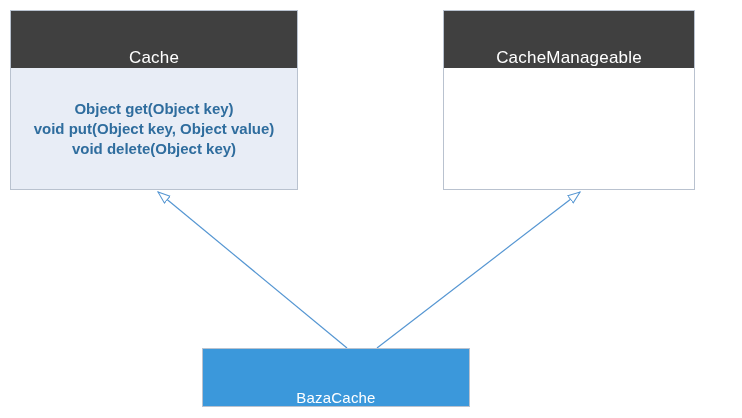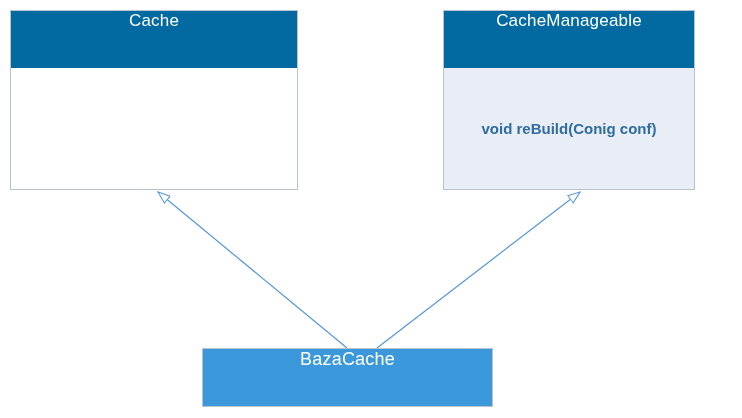--- a/index.html
+++ b/index.html
@@ -36,26 +36,26 @@
     width: 288px;
     height: 180px;
   }
   .uml-class-cachemanageable {
     left: 443px;
     top: 10px;
     width: 252px;
     height: 180px;
   }
   .uml-header {
-    background: #0369a1;
+    background: #404040;
     color: #ffffff;
     height: 57px;
     flex: 0 0 57px;
     display: flex;
-    align-items: flex-start;
+    align-items: flex-end;
     justify-content: center;
     font-size: 17px;
     letter-spacing: 0.2px;
   }
   .uml-body {
     background: #e8edf6;
     flex: 1 1 auto;
     display: flex;
     flex-direction: column;
     align-items: center;
@@ -63,30 +63,30 @@
     color: #2f6d9e;
     font-weight: bold;
     font-size: 15px;
     line-height: 20px;
     text-align: center;
   }
   .uml-class-solid {
     position: absolute;
     left: 202px;
     top: 348px;
-    width: 291px;
+    width: 268px;
     height: 59px;
     box-sizing: border-box;
     border: 1px solid #b9c2cf;
     background: #3b98db;
     color: #ffffff;
     display: flex;
-    align-items: flex-start;
+    align-items: flex-end;
     justify-content: center;
-    font-size: 18px;
+    font-size: 15px;
     letter-spacing: 0.2px;
   }
 </style>
 </head>
 <body>
 
 <div class="canvas">
 
   <svg class="arrow-layer" viewBox="0 0 742 418">
     <defs>
@@ -95,28 +95,30 @@
       </marker>
     </defs>
     <line x1="347" y1="348" x2="158" y2="192" stroke="#5596d2" stroke-width="1.2" marker-end="url(#hollowArrow)"></line>
     <line x1="377" y1="348" x2="580" y2="192" stroke="#5596d2" stroke-width="1.2" marker-end="url(#hollowArrow)"></line>
   </svg>
 
   <div class="uml-class uml-class-cache">
     <div class="uml-header">
       <span>Cache</span>
     </div>
+    <div class="uml-body">
+      <div>Object get(Object key)</div>
+      <div>void put(Object key, Object value)</div>
+      <div>void delete(Object key)</div>
+    </div>
   </div>
 
   <div class="uml-class uml-class-cachemanageable">
     <div class="uml-header">
       <span>CacheManageable</span>
-    </div>
-    <div class="uml-body">
-      <div>void reBuild(Conig conf)</div>
     </div>
   </div>
 
   <div class="uml-class-solid">
     <span>BazaCache</span>
   </div>
 
 </div>
 
 </body></html>

